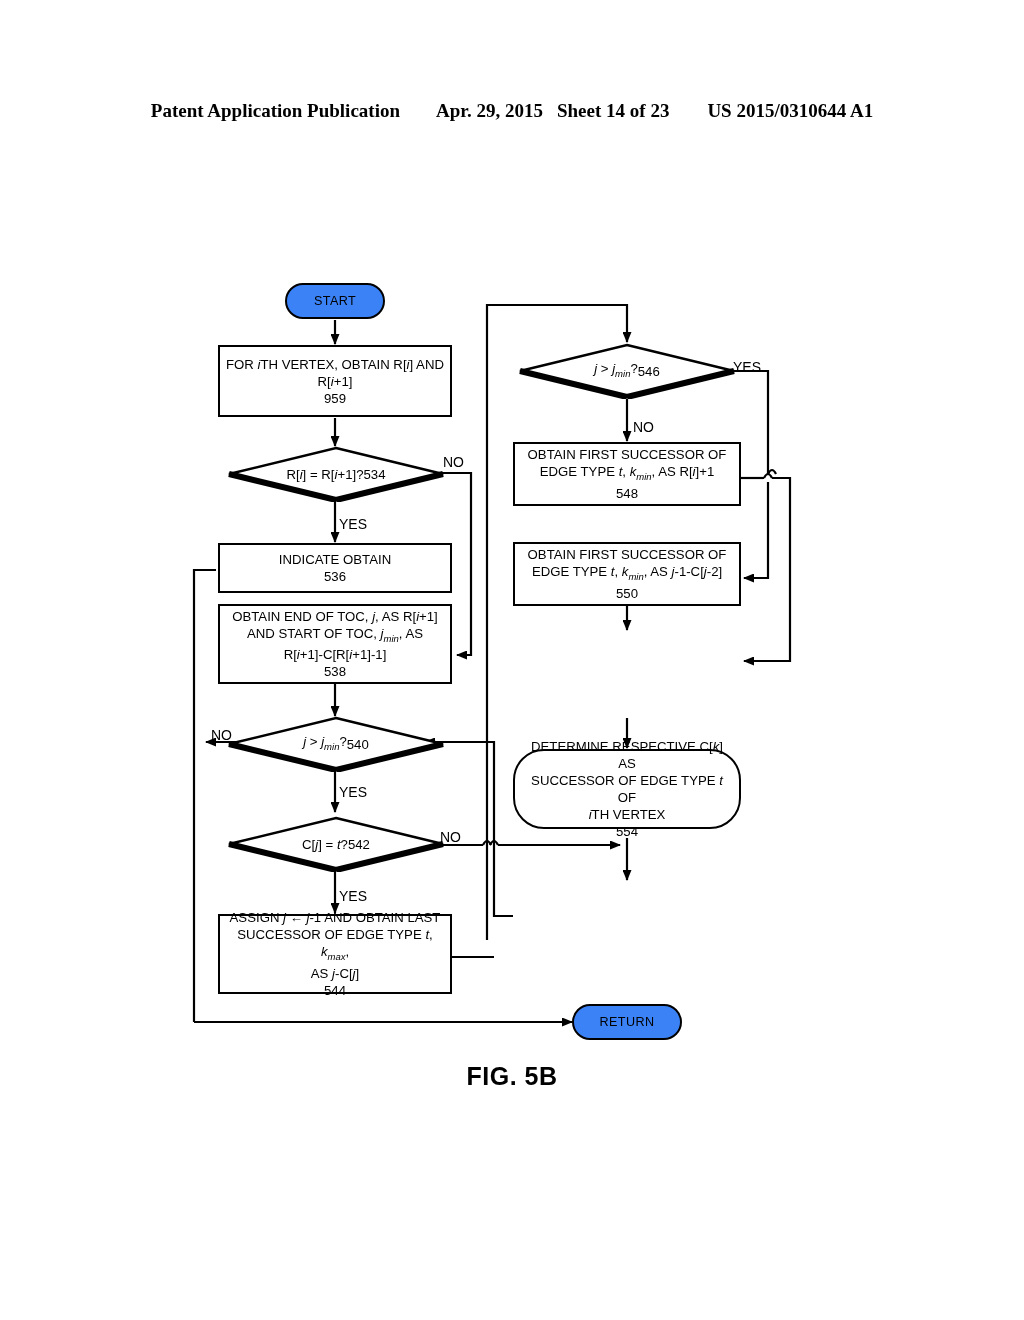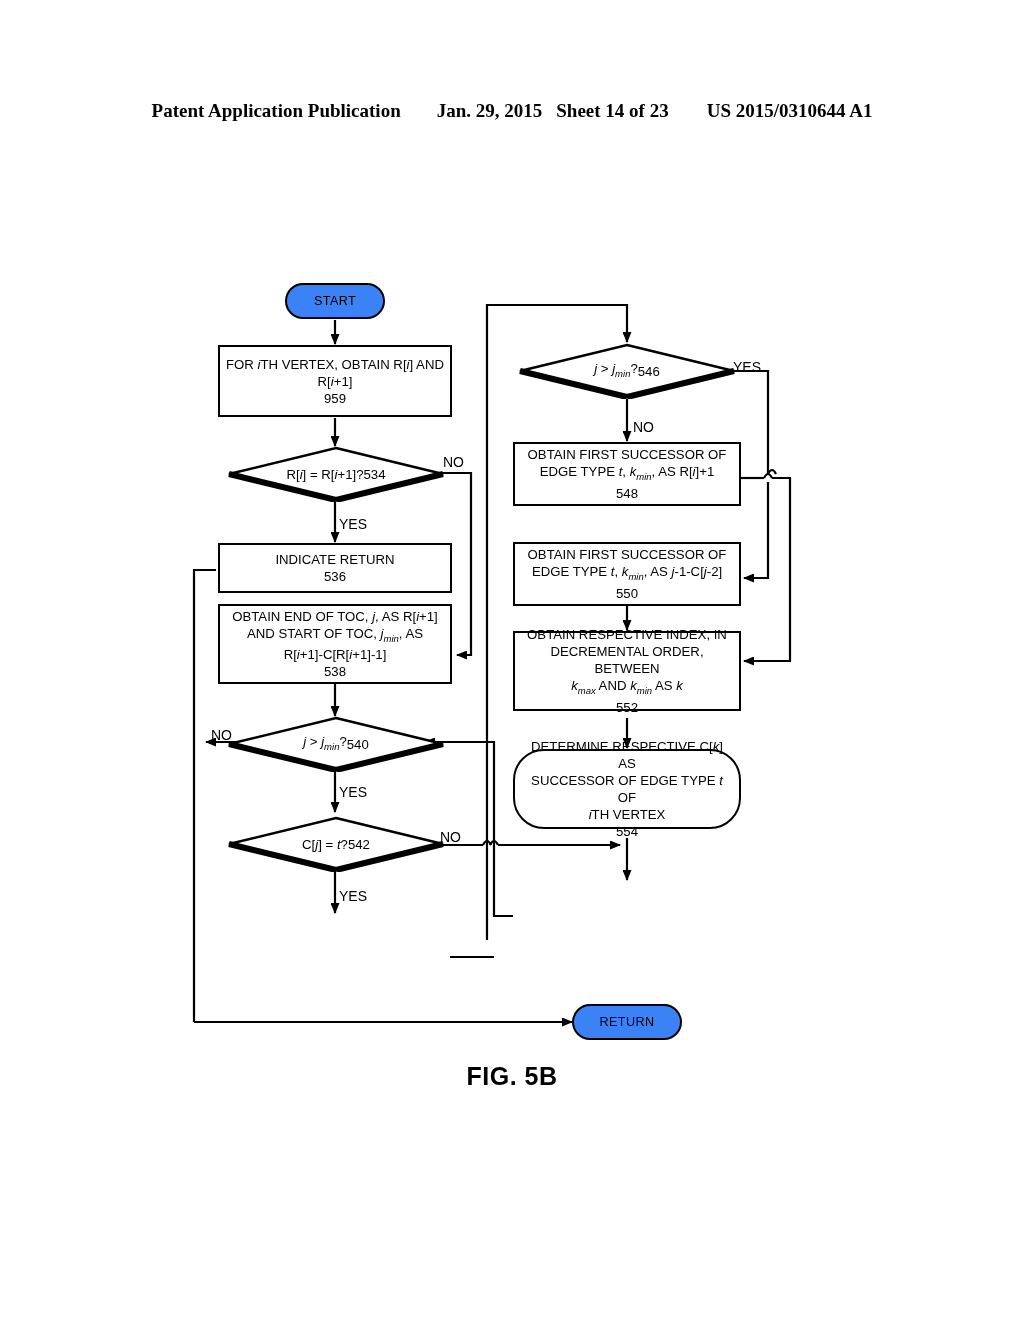--- a/index.html
+++ b/index.html
@@ -54,21 +54,21 @@
        font-size:25px;font-weight:bold;letter-spacing:.5px;}
 </style>
 </head>
 <body>
 
 <div id="sheet">
 
   <div id="header">
     <span class="seg">Patent Application Publication</span>
     <span class="gap1"></span>
-    <span class="seg">Jan. 29, 2015</span>
+    <span class="seg">Apr. 29, 2015</span>
     <span class="gap2"></span>
     <span class="seg">Sheet 14 of 23</span>
     <span class="gap3"></span>
     <span class="seg">US 2015/0310644 A1</span>
   </div>
 
   <svg id="wires" viewBox="0 0 1024 1320" xmlns="http://www.w3.org/2000/svg">
     <defs>
       <marker id="ah" markerWidth="11" markerHeight="9" refX="10" refY="4.5" orient="auto" markerUnits="userSpaceOnUse">
         <path d="M0,0 L11,4.5 L0,9 z" fill="#000"></path>
@@ -145,21 +145,21 @@
       <path d="M3,28 L110,54" stroke="#000" stroke-width="6" fill="none"></path>
     </svg>
     <div class="lbl">
       <span class="txt">R[<i>i</i>] = R[<i>i</i>+1]?</span>
       <span class="txt">534</span>
     </div>
   </div>
 
   <div class="node pbox" style="left:218px;top:543px;width:234px;height:50px;">
     <span>
-      <span class="txt">INDICATE RETURN</span>
+      <span class="txt">INDICATE OBTAIN</span>
       <span class="txt">536</span>
     </span>
   </div>
 
   <div class="node pbox" style="left:218px;top:604px;width:234px;height:80px;">
     <span>
       <span class="txt">OBTAIN END OF TOC, <i>j</i>, AS R[<i>i</i>+1]</span>
       <span class="txt">AND START OF TOC, <i>j</i><sub>min</sub>, AS</span>
       <span class="txt">R[<i>i</i>+1]-C[R[<i>i</i>+1]-1]</span>
       <span class="txt">538</span>
@@ -183,20 +183,28 @@
       <polygon points="110,2 217,28 110,54 3,28" fill="#fff" stroke="#000" stroke-width="2.4"></polygon>
       <path d="M110,54 L217,28" stroke="#000" stroke-width="6" fill="none"></path>
       <path d="M3,28 L110,54" stroke="#000" stroke-width="6" fill="none"></path>
     </svg>
     <div class="lbl">
       <span class="txt">C[<i>j</i>] = <i>t</i>?</span>
       <span class="txt">542</span>
     </div>
   </div>
 
+  <div class="node pbox" style="left:218px;top:914px;width:234px;height:80px;">
+    <span>
+      <span class="txt">ASSIGN <i>j</i> ← <i>j</i>-1 AND OBTAIN LAST</span>
+      <span class="txt">SUCCESSOR OF EDGE TYPE <i>t</i>, <i>k</i><sub>max</sub>,</span>
+      <span class="txt">AS <i>j</i>-C[<i>j</i>]</span>
+      <span class="txt">544</span>
+    </span>
+  </div>
 
   <div class="node dia" style="left:517px;top:343px;width:220px;height:56px;">
     <svg viewBox="0 0 220 56" preserveAspectRatio="none">
       <polygon points="110,2 217,28 110,54 3,28" fill="#fff" stroke="#000" stroke-width="2.4"></polygon>
       <path d="M110,54 L217,28" stroke="#000" stroke-width="6" fill="none"></path>
       <path d="M3,28 L110,54" stroke="#000" stroke-width="6" fill="none"></path>
     </svg>
     <div class="lbl">
       <span class="txt"><i>j</i> &gt; <i>j</i><sub>min</sub>?</span>
       <span class="txt">546</span>
@@ -212,28 +220,20 @@
   </div>
 
   <div class="node pbox" style="left:513px;top:542px;width:228px;height:64px;">
     <span>
       <span class="txt">OBTAIN FIRST SUCCESSOR OF</span>
       <span class="txt">EDGE TYPE <i>t</i>, <i>k</i><sub>min</sub>, AS <i>j</i>-1-C[<i>j</i>-2]</span>
       <span class="txt">550</span>
     </span>
   </div>
 
-  <div class="node pbox" style="left:513px;top:631px;width:228px;height:80px;">
-    <span>
-      <span class="txt">OBTAIN RESPECTIVE INDEX, IN</span>
-      <span class="txt">DECREMENTAL ORDER, BETWEEN</span>
-      <span class="txt"><i>k</i><sub>max</sub> AND <i>k</i><sub>min</sub> AS <i>k</i></span>
-      <span class="txt">552</span>
-    </span>
-  </div>
 
   <div class="node pbox" style="left:513px;top:749px;width:228px;height:80px;border-radius:31px;">
     <span>
       <span class="txt">DETERMINE RESPECTIVE C[<i>k</i>] AS</span>
       <span class="txt">SUCCESSOR OF EDGE TYPE <i>t</i> OF</span>
       <span class="txt"><i>i</i>TH VERTEX</span>
       <span class="txt">554</span>
     </span>
   </div>
 

